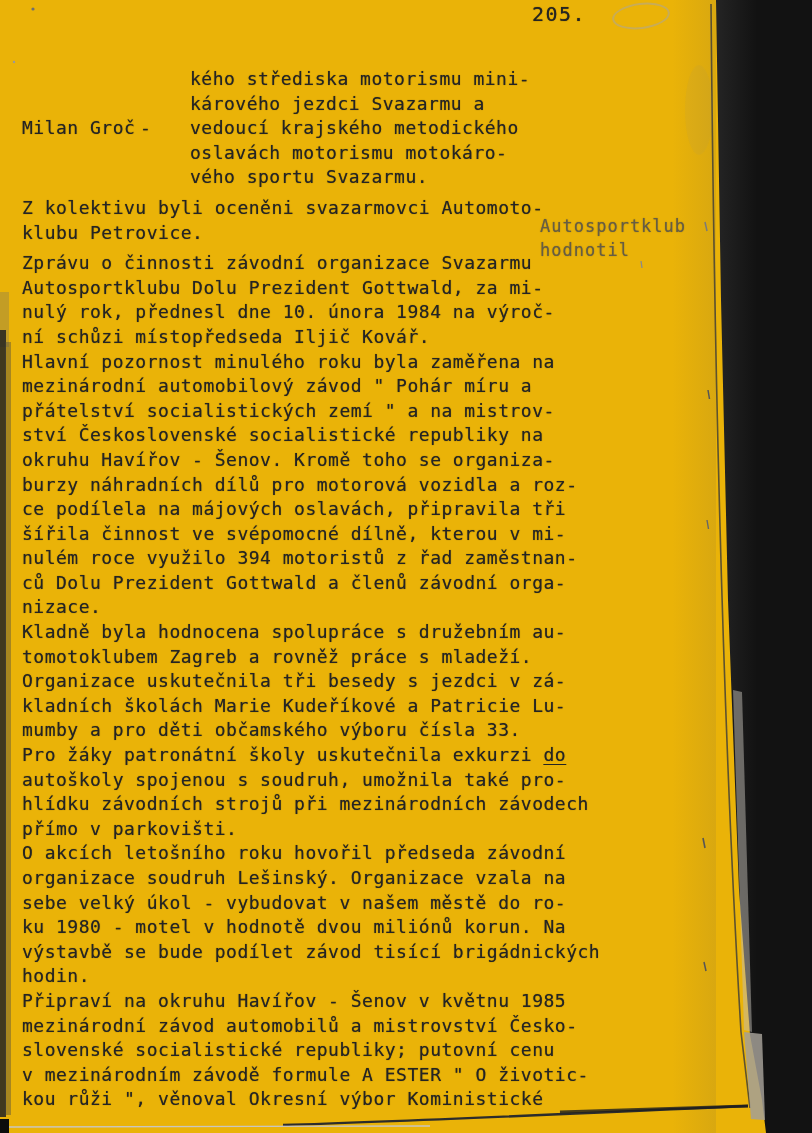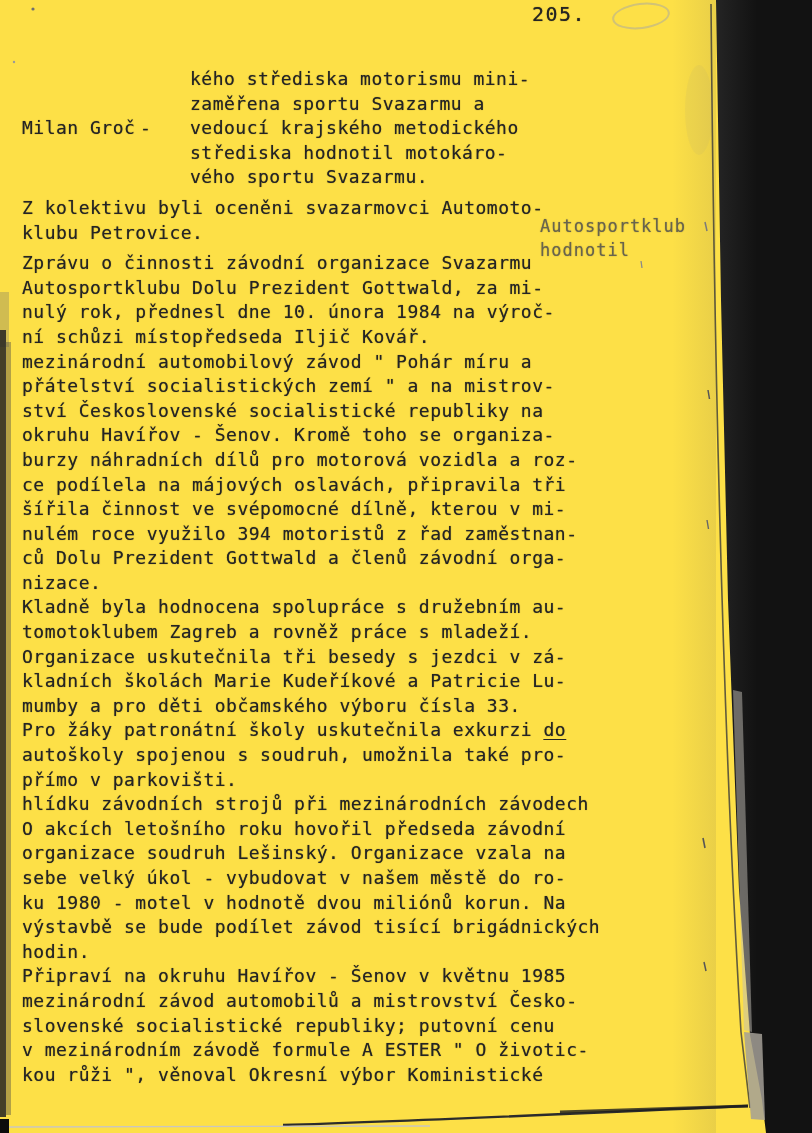--- a/index.html
+++ b/index.html
@@ -1,18 +1,18 @@
 <!DOCTYPE html>
 <html><head>
 <meta charset="utf-8">
 <style>
   html,body{margin:0;padding:0;background:#ffffff;}
   .page{
     position:relative;width:812px;height:1133px;overflow:hidden;
-    background:#fde047;
+    background:#eab308;
     font-family:"DejaVu Sans Mono","Liberation Mono",monospace;
     color:#242424;
   }
   .body-block{
     position:absolute;left:22px;top:45px;width:660px;
     font-size:18px;letter-spacing:.5px;margin-top:22px;
   }
   .line{
     position:relative;height:24.6px;line-height:24.6px;white-space:nowrap;
     text-shadow:0 0 1px rgba(25,25,25,.6);
@@ -52,49 +52,50 @@
 </head>
 <body>
 
 <div class="page">
 
   <div class="page-number">205.</div>
   <div class="pencil-mark"></div>
 
   <div class="body-block">
       <div class="line indent"><span>kého střediska motorismu mini-</span></div>
-      <div class="line indent"><span>zaměřena sportu Svazarmu a</span></div>
+      <div class="line indent"><span>kárového jezdci Svazarmu a</span></div>
       <div class="line indent"><span class="def-name">Milan Groč</span><span class="def-dash">-</span><span>vedoucí krajského metodického</span></div>
-      <div class="line indent"><span>střediska hodnotil motokáro-</span></div>
+      <div class="line indent"><span>oslavách motorismu motokáro-</span></div>
       <div class="line indent"><span>vého sportu Svazarmu.</span></div>
       <div class="line gap"><span>Z kolektivu byli oceněni svazarmovci Automoto-</span></div>
       <div class="line"><span>klubu Petrovice.</span></div>
       <div class="line gap"><span>Zprávu o činnosti závodní organizace Svazarmu</span></div>
       <div class="line"><span>Autosportklubu Dolu Prezident Gottwald, za mi-</span></div>
       <div class="line"><span>nulý rok, přednesl dne 10. února 1984 na výroč-</span></div>
       <div class="line"><span>ní schůzi místopředseda Iljič Kovář.</span></div>
+      <div class="line"><span>Hlavní pozornost minulého roku byla zaměřena na</span></div>
       <div class="line"><span>mezinárodní automobilový závod " Pohár míru a</span></div>
       <div class="line"><span>přátelství socialistických zemí " a na mistrov-</span></div>
       <div class="line"><span>ství Československé socialistické republiky na</span></div>
       <div class="line"><span>okruhu Havířov - Šenov. Kromě toho se organiza-</span></div>
       <div class="line"><span>burzy náhradních dílů pro motorová vozidla a roz-</span></div>
       <div class="line"><span>ce podílela na májových oslavách, připravila tři</span></div>
       <div class="line"><span>šířila činnost ve svépomocné dílně, kterou v mi-</span></div>
       <div class="line"><span>nulém roce využilo 394 motoristů z řad zaměstnan-</span></div>
       <div class="line"><span>ců Dolu Prezident Gottwald a členů závodní orga-</span></div>
       <div class="line"><span>nizace.</span></div>
       <div class="line"><span>Kladně byla hodnocena spolupráce s družebním au-</span></div>
       <div class="line"><span>tomotoklubem Zagreb a rovněž práce s mladeží.</span></div>
       <div class="line"><span>Organizace uskutečnila tři besedy s jezdci v zá-</span></div>
       <div class="line"><span>kladních školách Marie Kudeříkové a Patricie Lu-</span></div>
       <div class="line"><span>mumby a pro děti občamského výboru čísla 33.</span></div>
       <div class="line"><span>Pro žáky patronátní školy uskutečnila exkurzi </span><span class="tail-u">do</span></div>
       <div class="line"><span>autoškoly spojenou s soudruh, umožnila také pro-</span></div>
+      <div class="line"><span>hlídku závodních strojů při mezinárodních závodech</span></div>
       <div class="line"><span>přímo v parkovišti.</span></div>
-      <div class="line"><span>hlídku závodních strojů při mezinárodních závodech</span></div>
       <div class="line"><span>O akcích letošního roku hovořil předseda závodní</span></div>
       <div class="line"><span>organizace soudruh Lešinský. Organizace vzala na</span></div>
       <div class="line"><span>sebe velký úkol - vybudovat v našem městě do ro-</span></div>
       <div class="line"><span>ku 1980 - motel v hodnotě dvou miliónů korun. Na</span></div>
       <div class="line"><span>výstavbě se bude podílet závod tisící brigádnických</span></div>
       <div class="line"><span>hodin.</span></div>
       <div class="line"><span>Připraví na okruhu Havířov - Šenov v květnu 1985</span></div>
       <div class="line"><span>mezinárodní závod automobilů a mistrovství Česko-</span></div>
       <div class="line"><span>slovenské socialistické republiky; putovní cenu</span></div>
       <div class="line"><span>v mezinárodním závodě formule A ESTER " O životic-</span></div>

